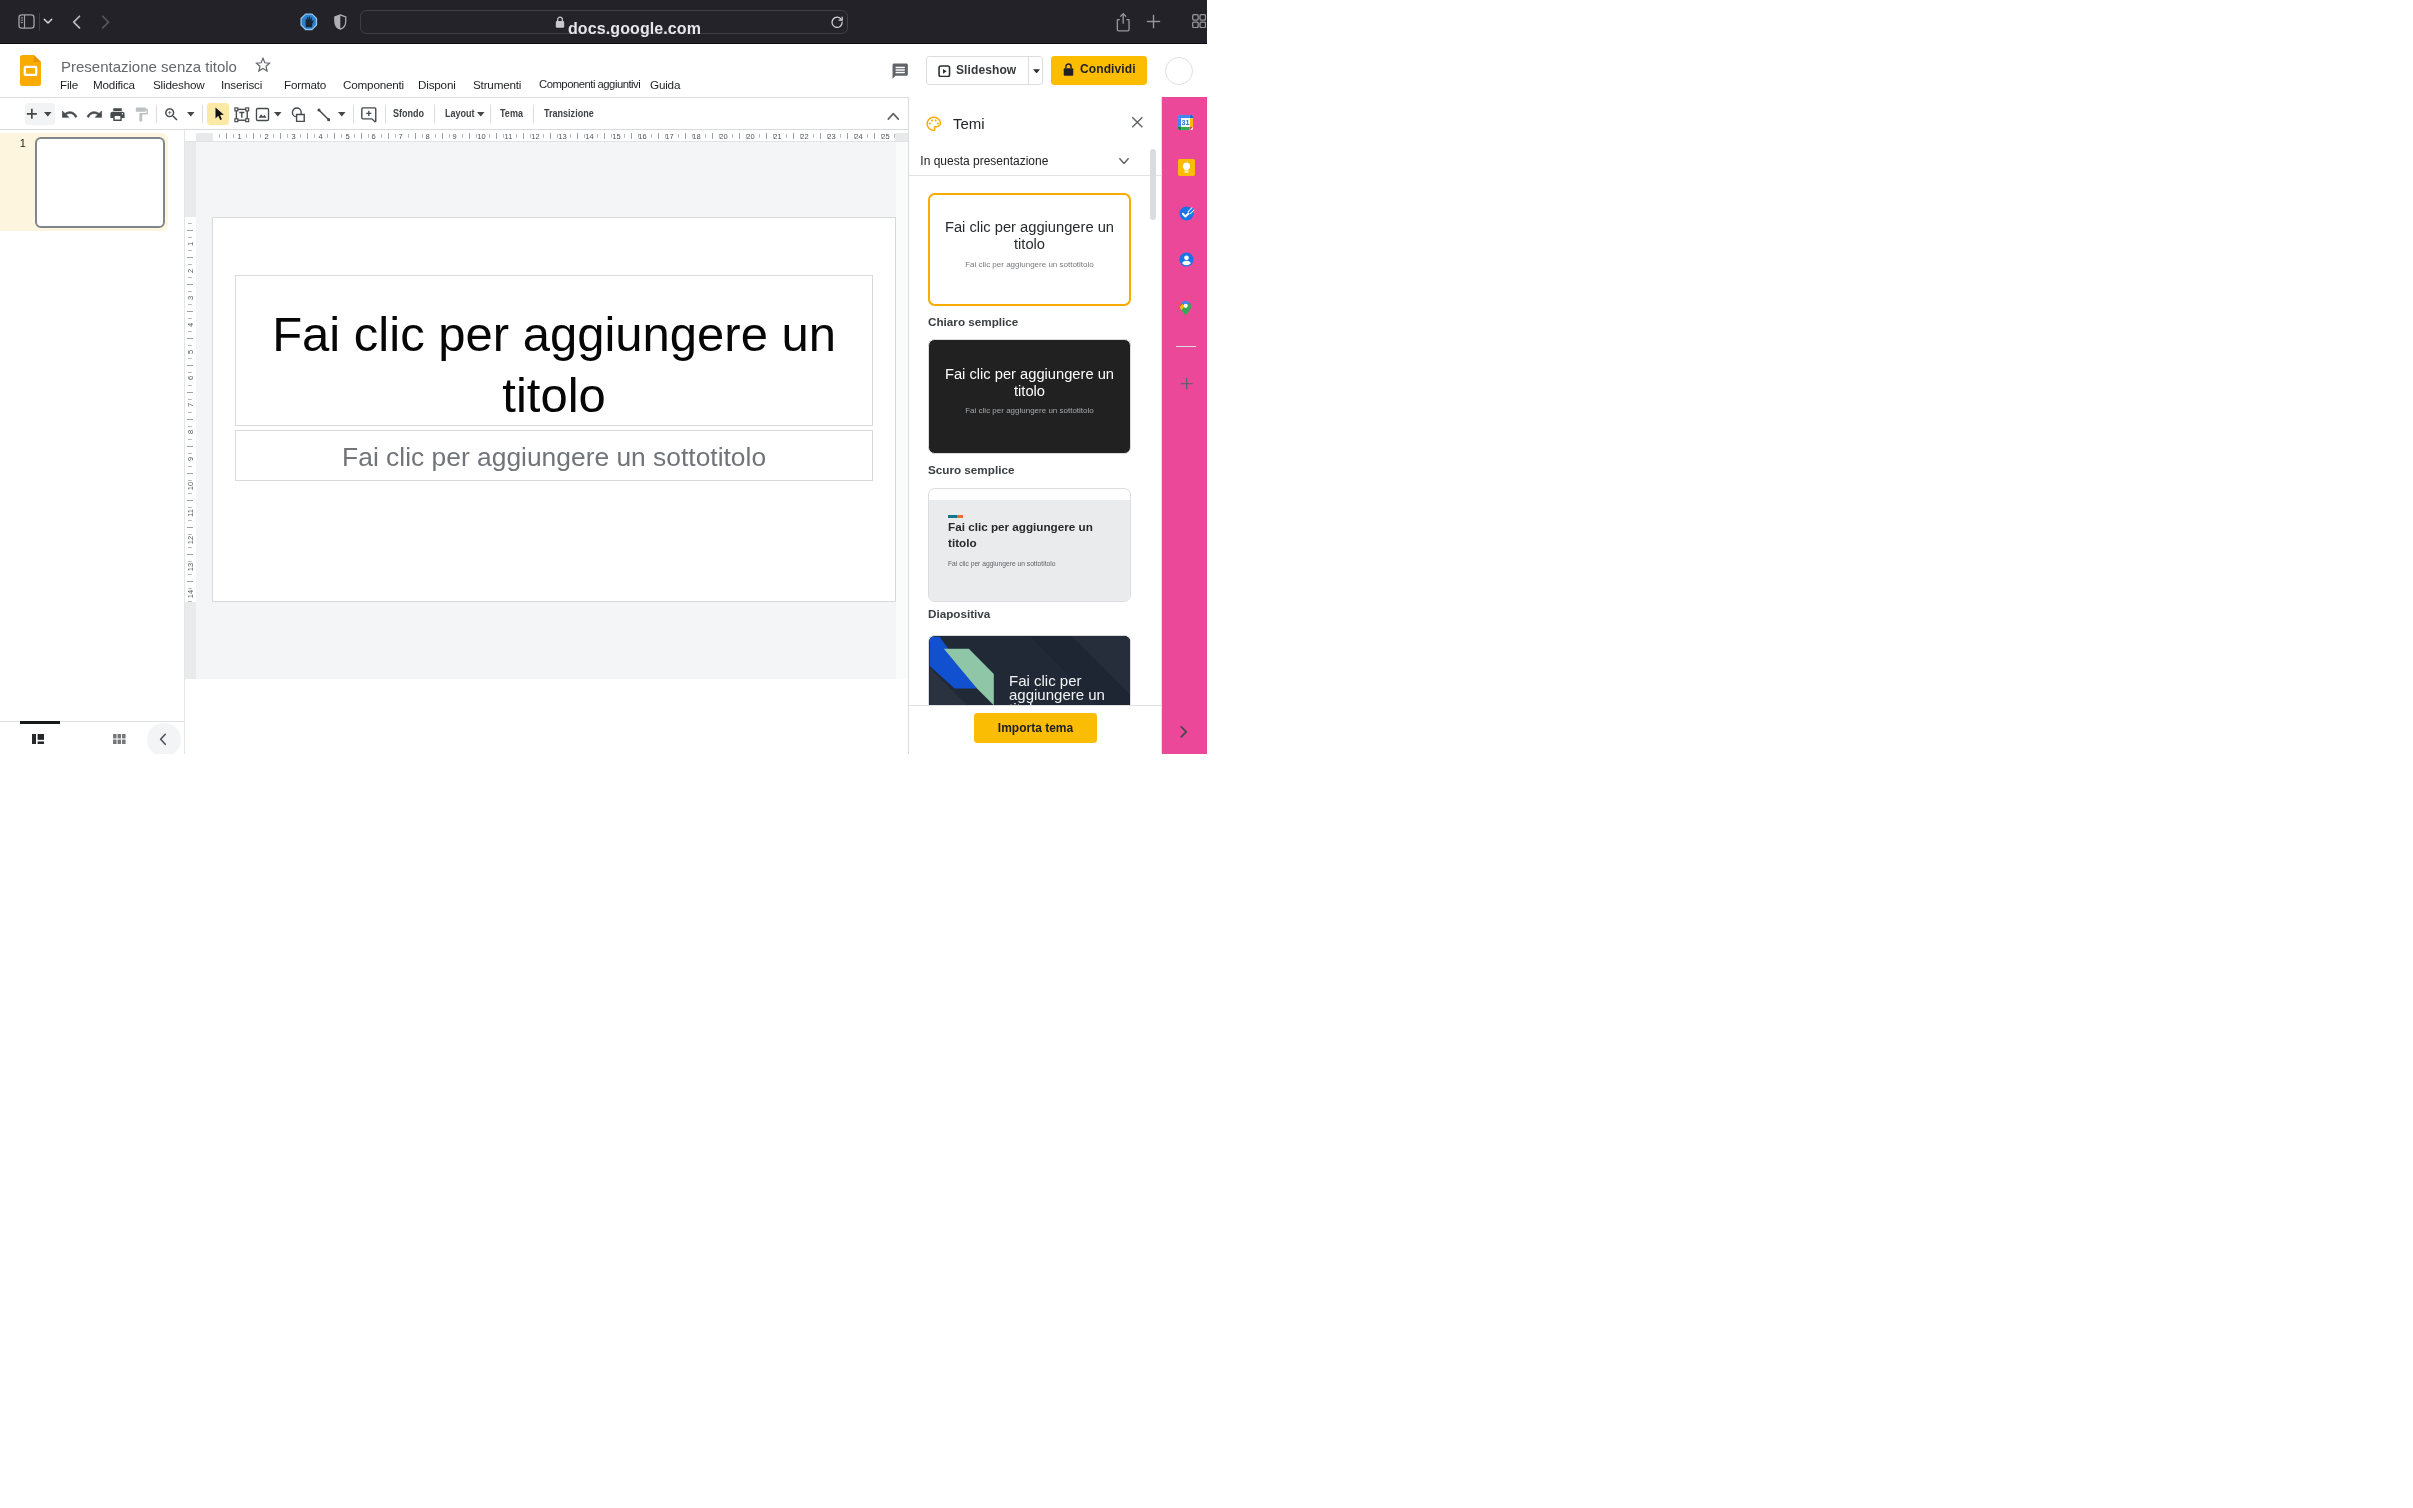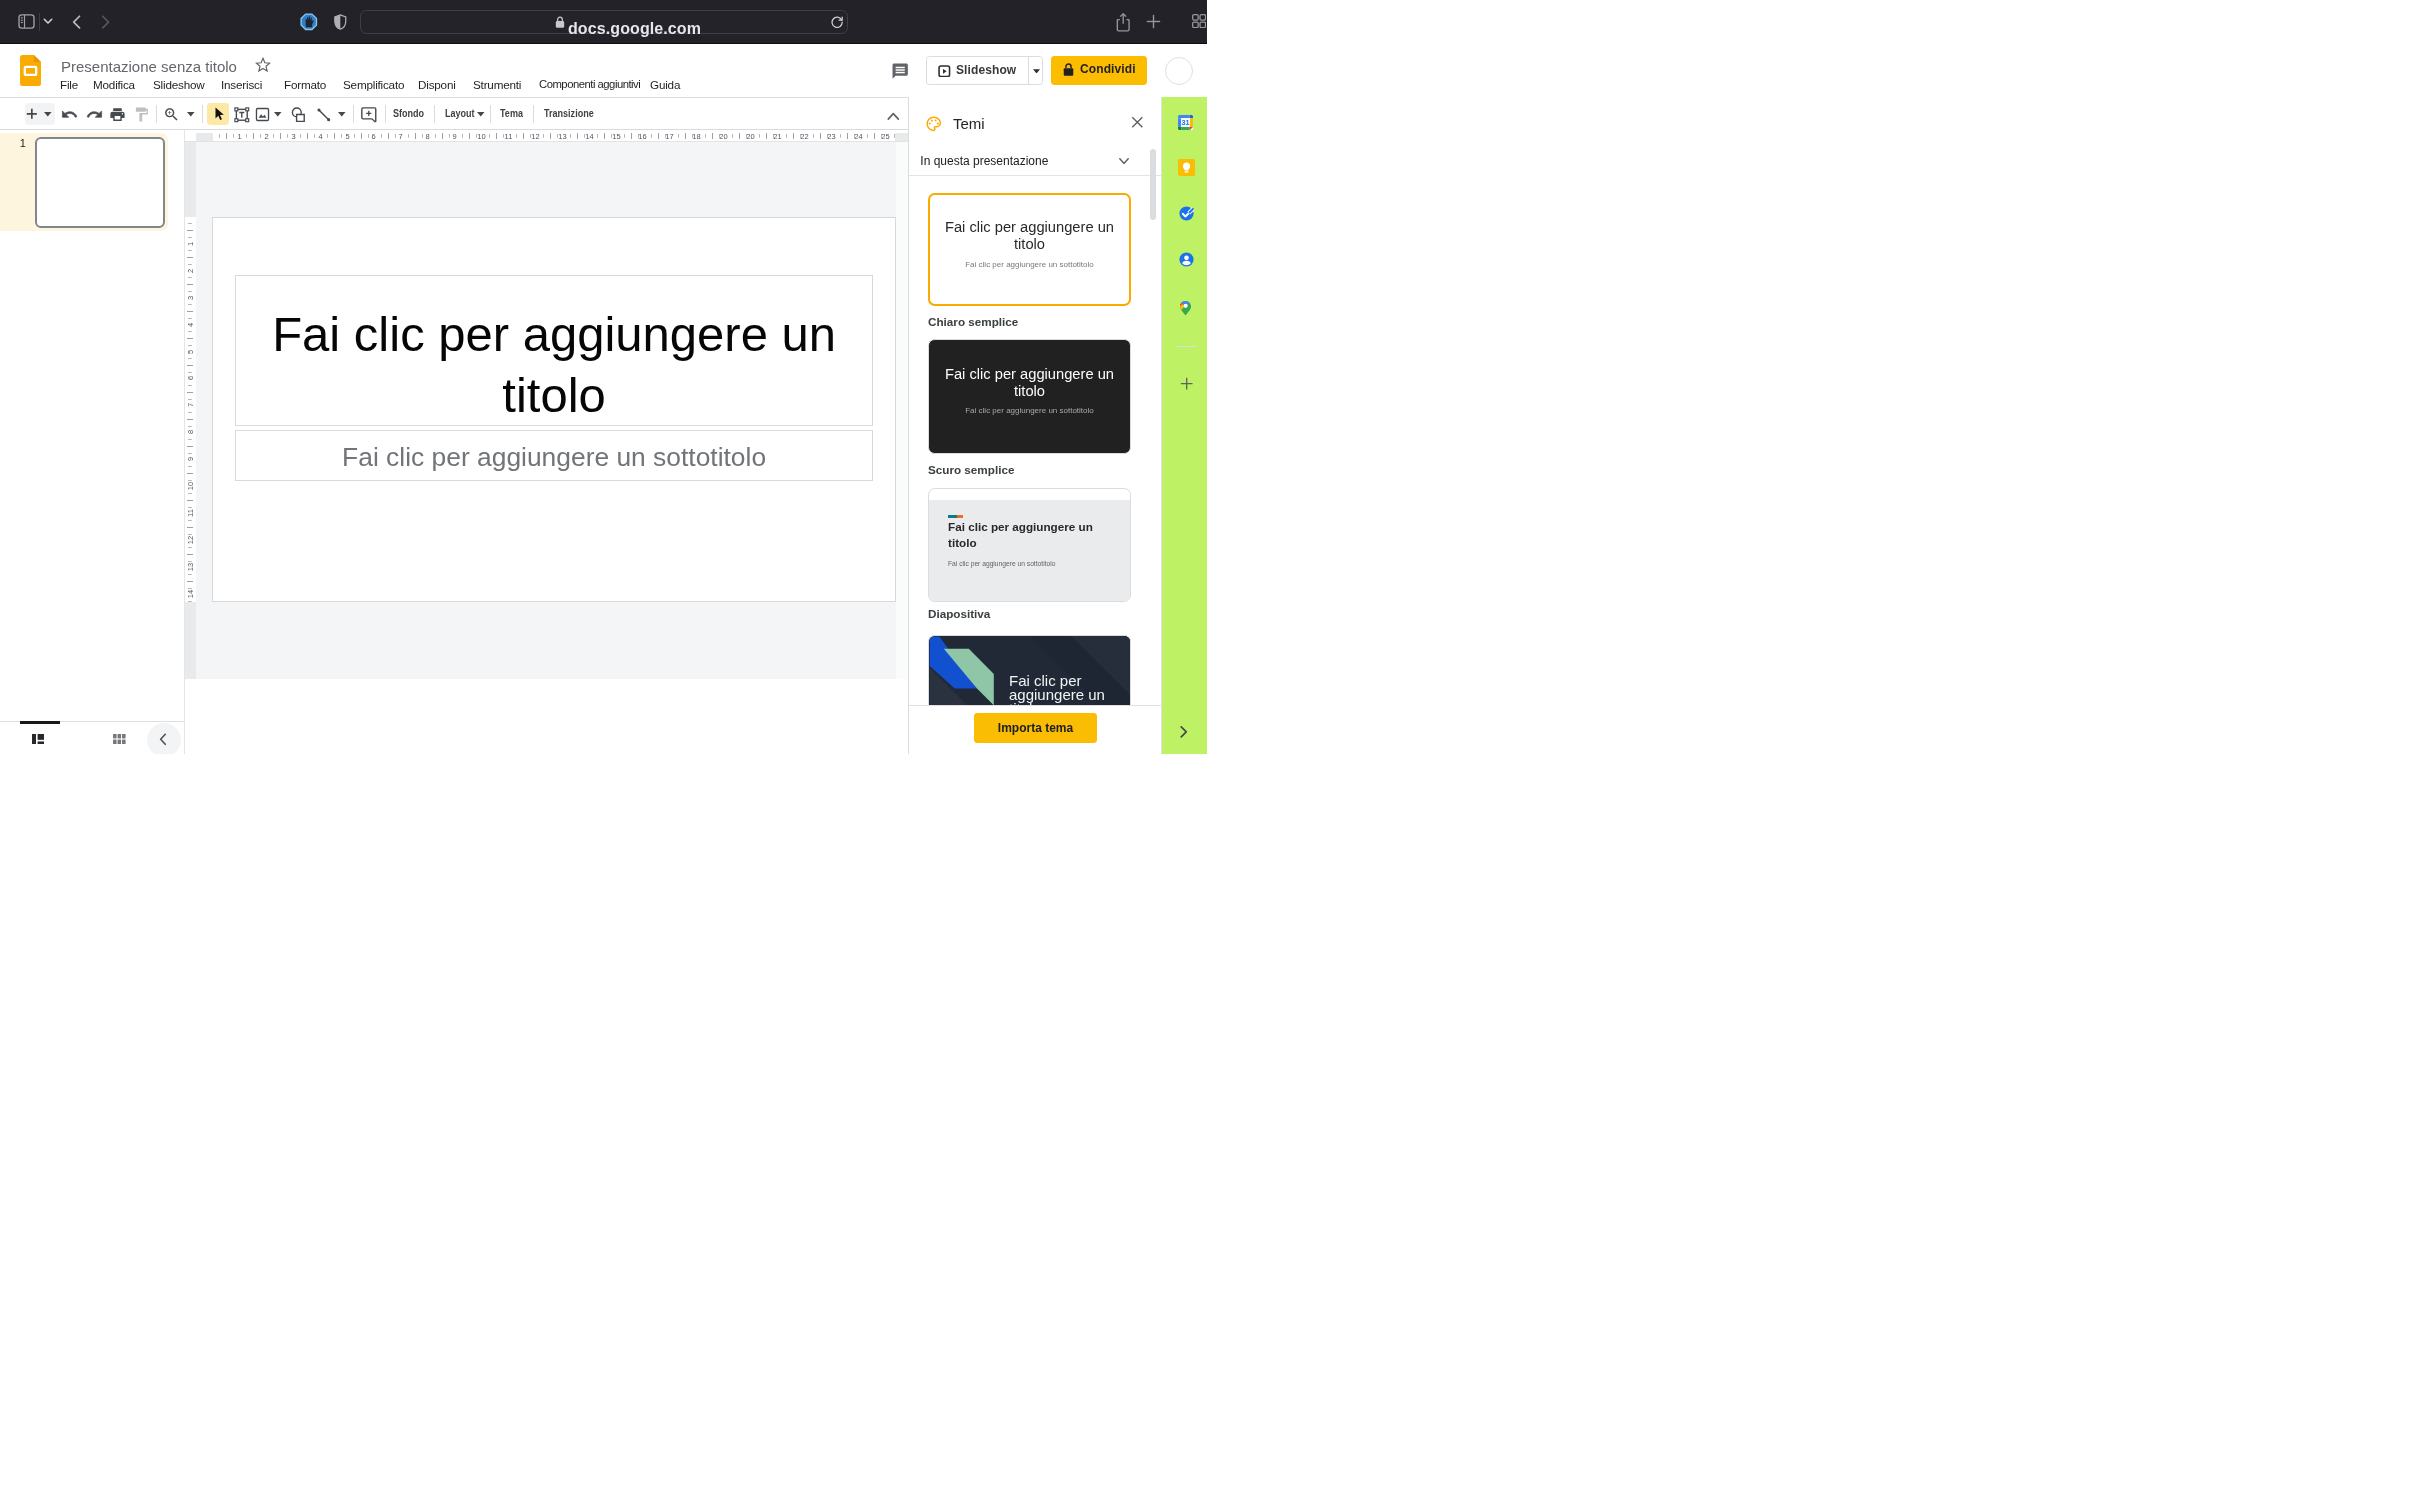--- a/index.html
+++ b/index.html
@@ -95,21 +95,21 @@
     <svg class="abs" style="left:255px;top:13.4px" width="16" height="16" viewBox="0 0 24 24">
       <path d="M12 17.27 18.18 21l-1.64-7.03L22 9.24l-7.19-.61L12 2 9.19 8.63 2 9.24l5.46 4.73L5.82 21z" fill="none" stroke="#5f6368" stroke-width="1.8"></path>
     </svg>
 
     <div class="abs" style="left:0;top:34px;width:838px;height:20px;font-size:11.7px;letter-spacing:-0.2px;color:#1f2023;">
       <span class="abs" style="left:60px;">File</span>
       <span class="abs" style="left:93px;">Modifica</span>
       <span class="abs" style="left:153px;">Slideshow</span>
       <span class="abs" style="left:221px;">Inserisci</span>
       <span class="abs" style="left:284px;">Formato</span>
-      <span class="abs" style="left:343px;">Semplificato</span>
+      <span class="abs" style="left:343px;">Componenti</span>
       <span class="abs" style="left:418px;">Disponi</span>
       <span class="abs" style="left:473px;">Strumenti</span>
       <span class="abs" style="left:539px;font-size:11.3px;letter-spacing:-0.5px;">Componenti aggiuntivi</span>
       <span class="abs" style="left:650px;">Guida</span>
     </div>
 
     <svg class="abs" style="left:891px;top:18.4px" width="18.4" height="18.4" viewBox="0 0 24 24">
       <g transform="scale(-1,1) translate(-24,0)">
         <path d="M21.99 4c0-1.1-.89-2-1.99-2H4c-1.1 0-2 .9-2 2v12c0 1.1.9 2 2 2h14l4 4-.01-18z" fill="#606469"></path>
         <rect x="6" y="6.2" width="12" height="1.9" fill="#fff"></rect>
@@ -384,21 +384,21 @@
     </div>
 
     <div class="abs" style="left:0;top:608px;width:252px;height:0.8px;background:#e0e0e0;"></div>
     <div class="abs" style="left:65px;top:616px;width:123px;height:30px;background:#fbbc04;border-radius:3.4px;text-align:center;">
       <div style="font-size:12px;font-weight:bold;color:#202124;line-height:30px;">Importa tema</div>
     </div>
 
     <div class="abs" style="left:241px;top:52px;width:6.3px;height:71px;background:#dadce0;border-radius:3.4px;"></div>
   </div>
 
-  <div class="abs" id="rail" style="left:1161px;top:97px;width:46px;height:657px;background:#bef264;border-left:0.8px solid #e1e1e3;">
+  <div class="abs" id="rail" style="left:1161px;top:97px;width:46px;height:657px;background:#ec4899;border-left:0.8px solid #e1e1e3;">
 
     <svg class="abs" style="left:14.7px;top:17px" width="17" height="17" viewBox="0 0 20 20">
       <defs>
           <clipPath id="calclip">
             <rect x="1" y="1" width="18" height="18" rx="2.6"></rect>
           </clipPath>
         </defs>
       <g clip-path="url(#calclip)">
         <rect x="1" y="1" width="18" height="18" fill="#fff"></rect>
         <rect x="1" y="1" width="14" height="4" fill="#4285f4"></rect>

